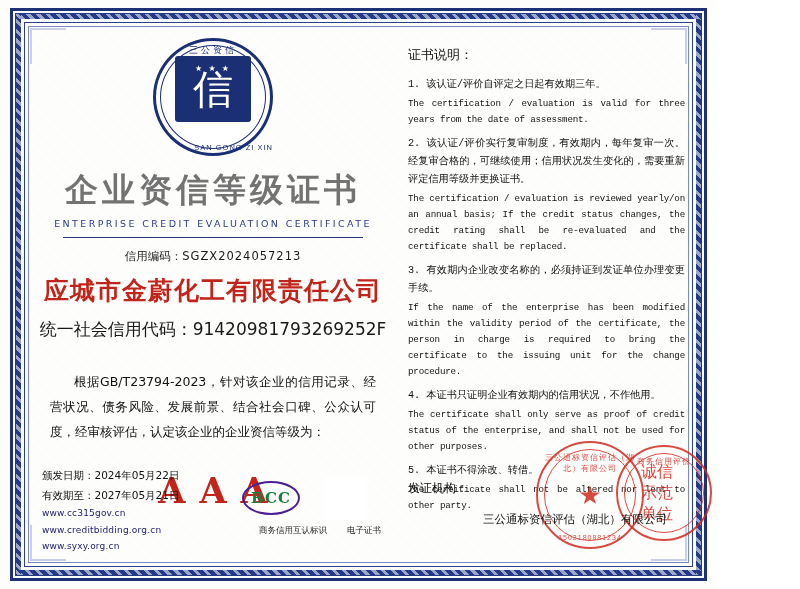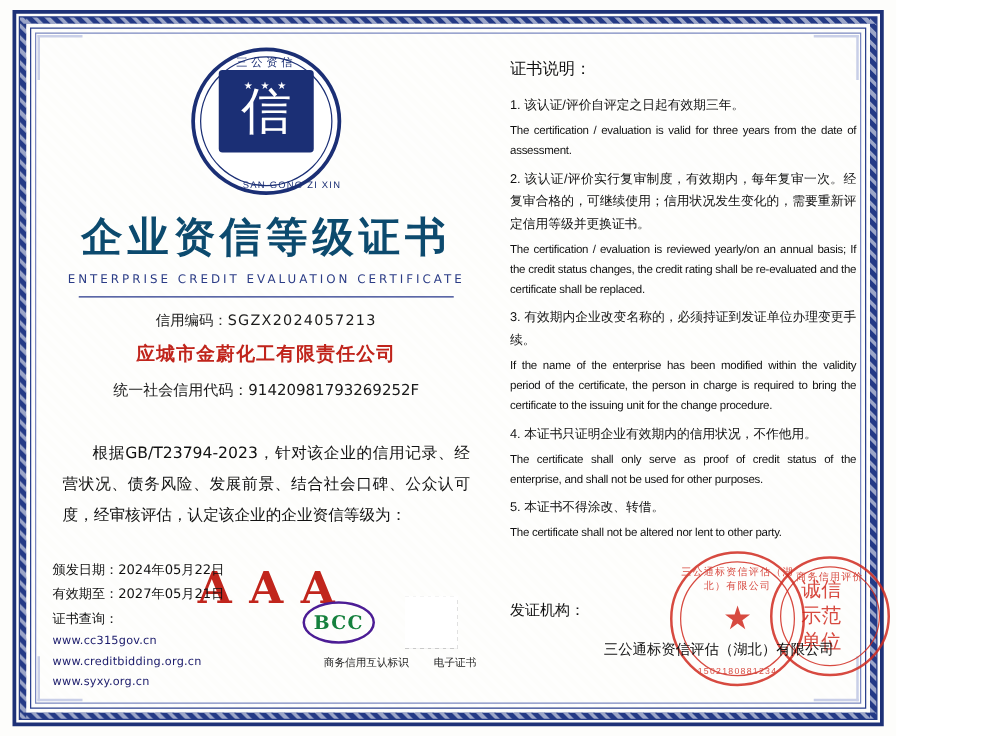--- a/index.html
+++ b/index.html
@@ -137,21 +137,21 @@
     letter-spacing: 2px;
     z-index: 3;
   }
 
   .main-title {
     margin-top: 12px;
     text-align: center;
     font-family: "DejaVu Serif", serif;
     font-size: 33px;
     font-weight: bold;
-    color: #0c4a6e;
+    color: #737373;
     letter-spacing: 4px;
   }
   .sub-title {
     text-align: center;
     font-size: 9.5px;
     color: #2b3c86;
     letter-spacing: 2.4px;
     margin-top: 5px;
     font-family: "DejaVu Sans", sans-serif;
   }
@@ -171,29 +171,29 @@
   }
   .field-label {
     color: #222;
   }
   .field-value {
     letter-spacing: 1px;
   }
   .company-name {
     text-align: center;
     color: #c0241b;
-    font-size: 15px;
+    font-size: 25px;
     font-weight: bold;
     font-family: "DejaVu Serif", serif;
     letter-spacing: 1px;
     margin-top: 10px;
   }
   .usci {
     text-align: center;
-    font-size: 12px;
+    font-size: 17px;
     margin-top: 11px;
     color: #1a1a1a;
     font-family: "DejaVu Sans", sans-serif;
   }
   .body-text {
     margin: 28px 12px 0 12px;
     font-size: 12.5px;
     line-height: 2.0;
     color: #111;
     text-align: justify;
@@ -272,24 +272,24 @@
     color: #111;
     margin-bottom: 12px;
     font-family: "DejaVu Sans", sans-serif;
   }
   .notice-item {
     font-size: 10.2px;
     line-height: 1.75;
     color: #111;
     margin-bottom: 2px;
     text-align: justify;
-    font-family: Liberation Sans, sans-serif;
+    font-family: Liberation Mono, monospace;
   }
   .notice-item.en {
-    font-family: Liberation Sans, sans-serif;
+    font-family: Liberation Mono, monospace;
     font-size: 9.2px;
     letter-spacing: -0.2px;
     margin-bottom: 7px;
   }
   .issuer-row {
     position: absolute;
     left: 20px;
     bottom: 62px;
     font-size: 12px;
     color: #111;
@@ -396,23 +396,20 @@
 
       <div class="grade">AAA</div>
 
       <div class="bottom-left">
         <div>
           <span>颁发日期：</span><span>2024年05月22日</span>
         </div>
         <div>
           <span>有效期至：</span><span>2027年05月21日</span>
         </div>
-        <div>
-          <span>证书查询：</span>
-        </div>
         <div class="url">www.cc315gov.cn</div>
         <div class="url">www.creditbidding.org.cn</div>
         <div class="url">www.syxy.org.cn</div>
       </div>
 
       <div class="bcc-badge">BCC</div>
       <div class="qr"></div>
       <div class="badge-captions">
         <span>商务信用互认标识</span>
         <span>电子证书</span>

